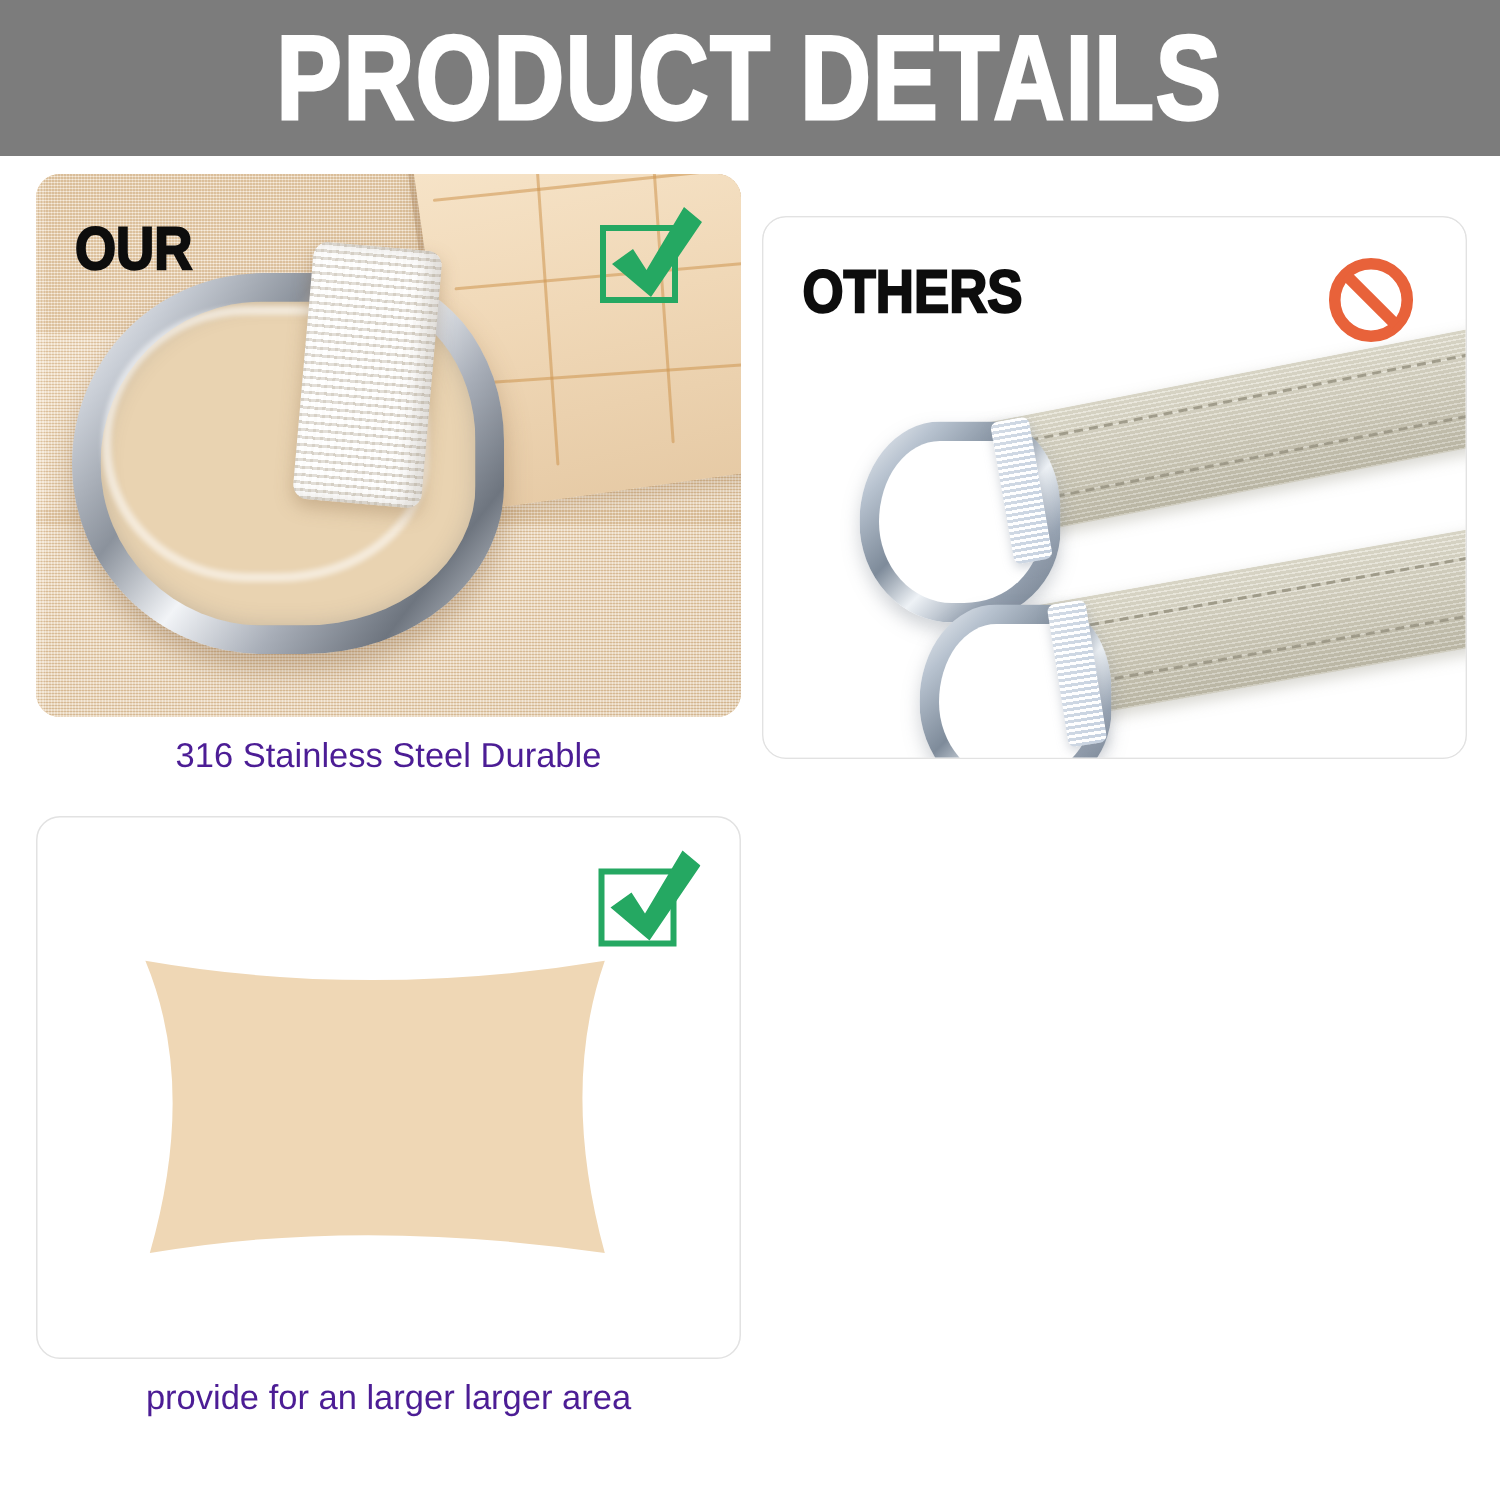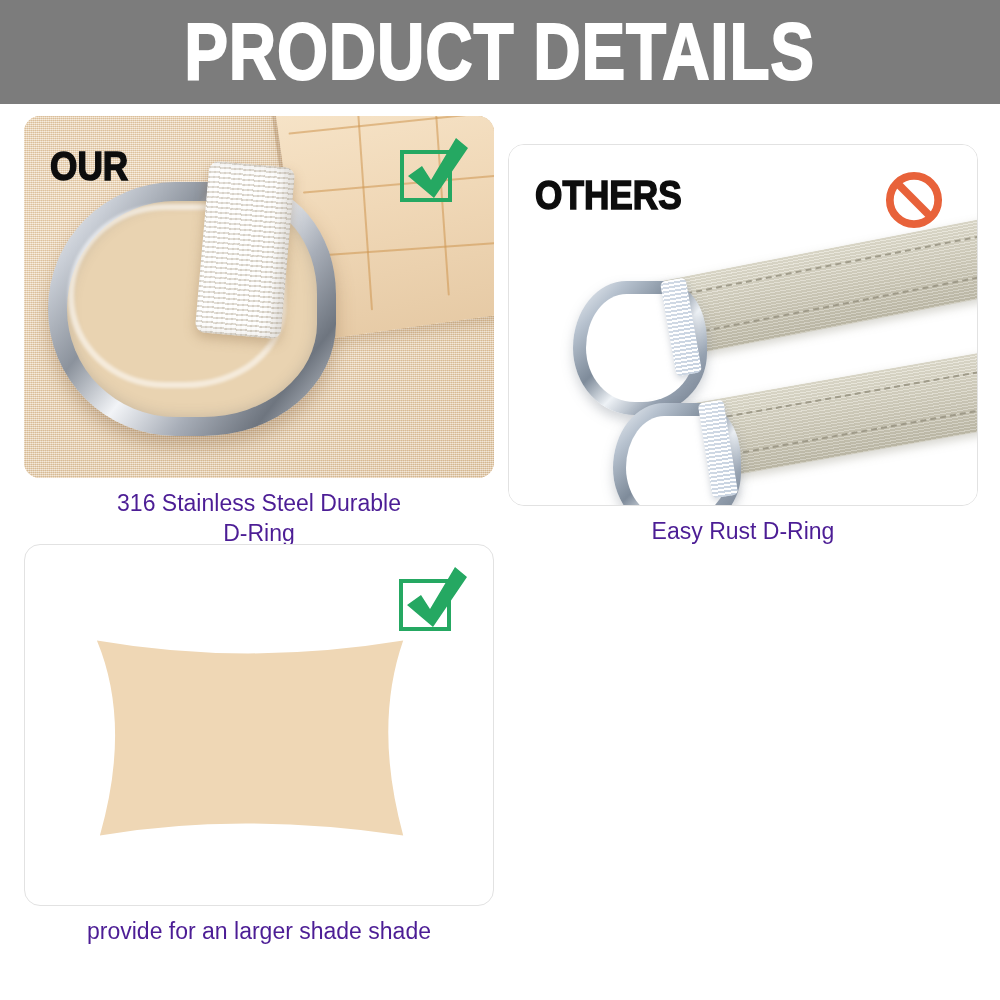--- a/index.html
+++ b/index.html
@@ -296,21 +296,20 @@
 
       <div class="badge">
         <div class="check-box"></div>
         <svg class="check-mark" viewBox="0 0 70 70">
           <path d="M10 40 L24 30 L33 44 L58 2 L70 12 L36 62 Z" fill="#25a862"></path>
         </svg>
       </div>
     </div>
     <div class="caption">
       <span>316 Stainless Steel Durable</span>
-      <span>D-Ring</span>
     </div>
   </div>
 
   <div class="cell cell-tr">
     <div class="panel">
       <div class="others-bg"></div>
 
       <div class="strap strap-a">
         <div class="stitch-line" style="left:26px; top:16px; width:330px;"></div>
         <div class="stitch-line" style="left:26px; top:56px; width:330px;"></div>
@@ -326,37 +325,34 @@
       <div class="webbing-small webbing-small-b"></div>
 
       <div style="position:absolute;left:26px;top:30px;font-family:'Liberation Sans Narrow','Liberation Sans',sans-serif;font-weight:700;font-size:40px;line-height:40px;color:#0d0d0d;transform:scaleX(0.88);transform-origin:left center;-webkit-text-stroke:1.5px #0d0d0d;">OTHERS</div>
 
       <div class="badge">
         <svg class="ban-icon" viewBox="0 0 60 60">
           <circle cx="30" cy="30" r="25" fill="none" stroke="#e8623a" stroke-width="8"></circle>
           <line x1="13" y1="13" x2="47" y2="47" stroke="#e8623a" stroke-width="8"></line>
         </svg>
       </div>
-    </div>
-    <div class="caption">
-      <span>Easy Rust D-Ring</span>
     </div>
   </div>
 
   <div class="cell cell-bl">
     <div class="panel">
       <svg class="shape-svg" viewBox="0 0 470 362">
         <path d="M72 96 Q107 180 75 292 Q215 268 380 292 Q350 182 380 96 Q222 122 72 96 Z" fill="#efd7b5"></path>
       </svg>
       <div class="badge">
         <div class="check-box"></div>
         <svg class="check-mark" viewBox="0 0 70 70">
           <path d="M10 40 L24 30 L33 44 L58 2 L70 12 L36 62 Z" fill="#25a862"></path>
         </svg>
       </div>
     </div>
     <div class="caption">
-      <span>provide for an larger shade shade</span>
+      <span>provide for an larger larger area</span>
     </div>
   </div>
 
 
 </div>
 
 </body></html>

